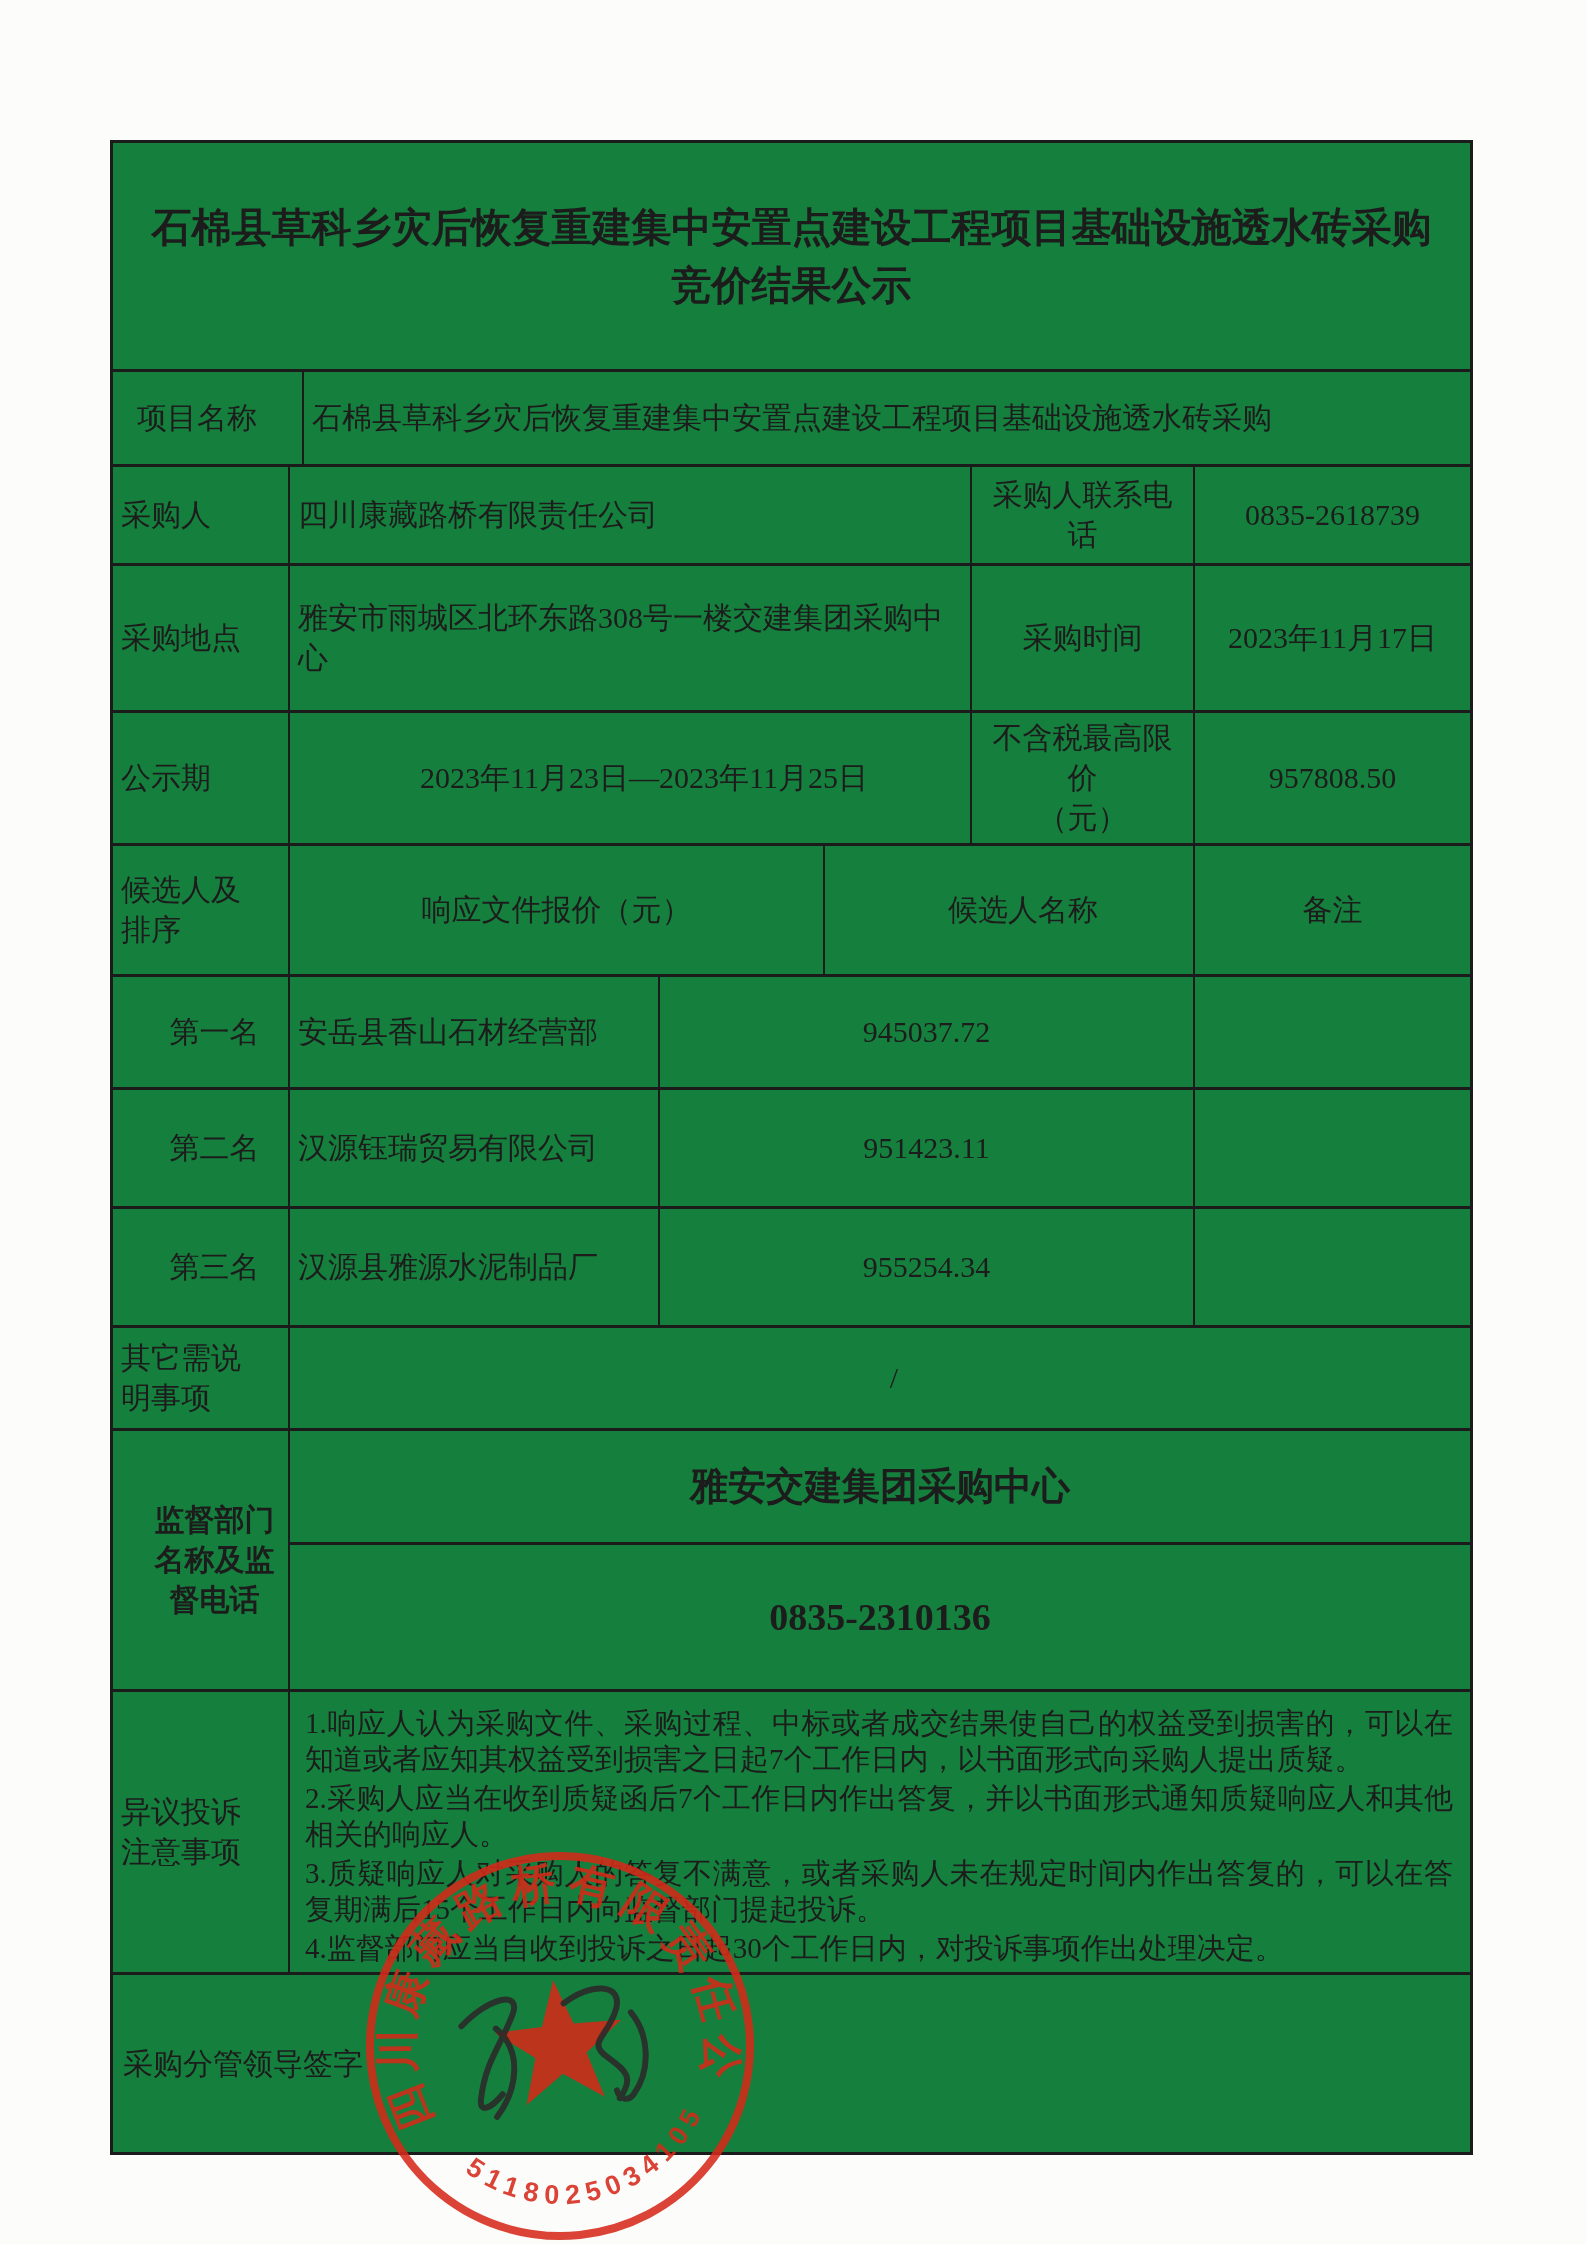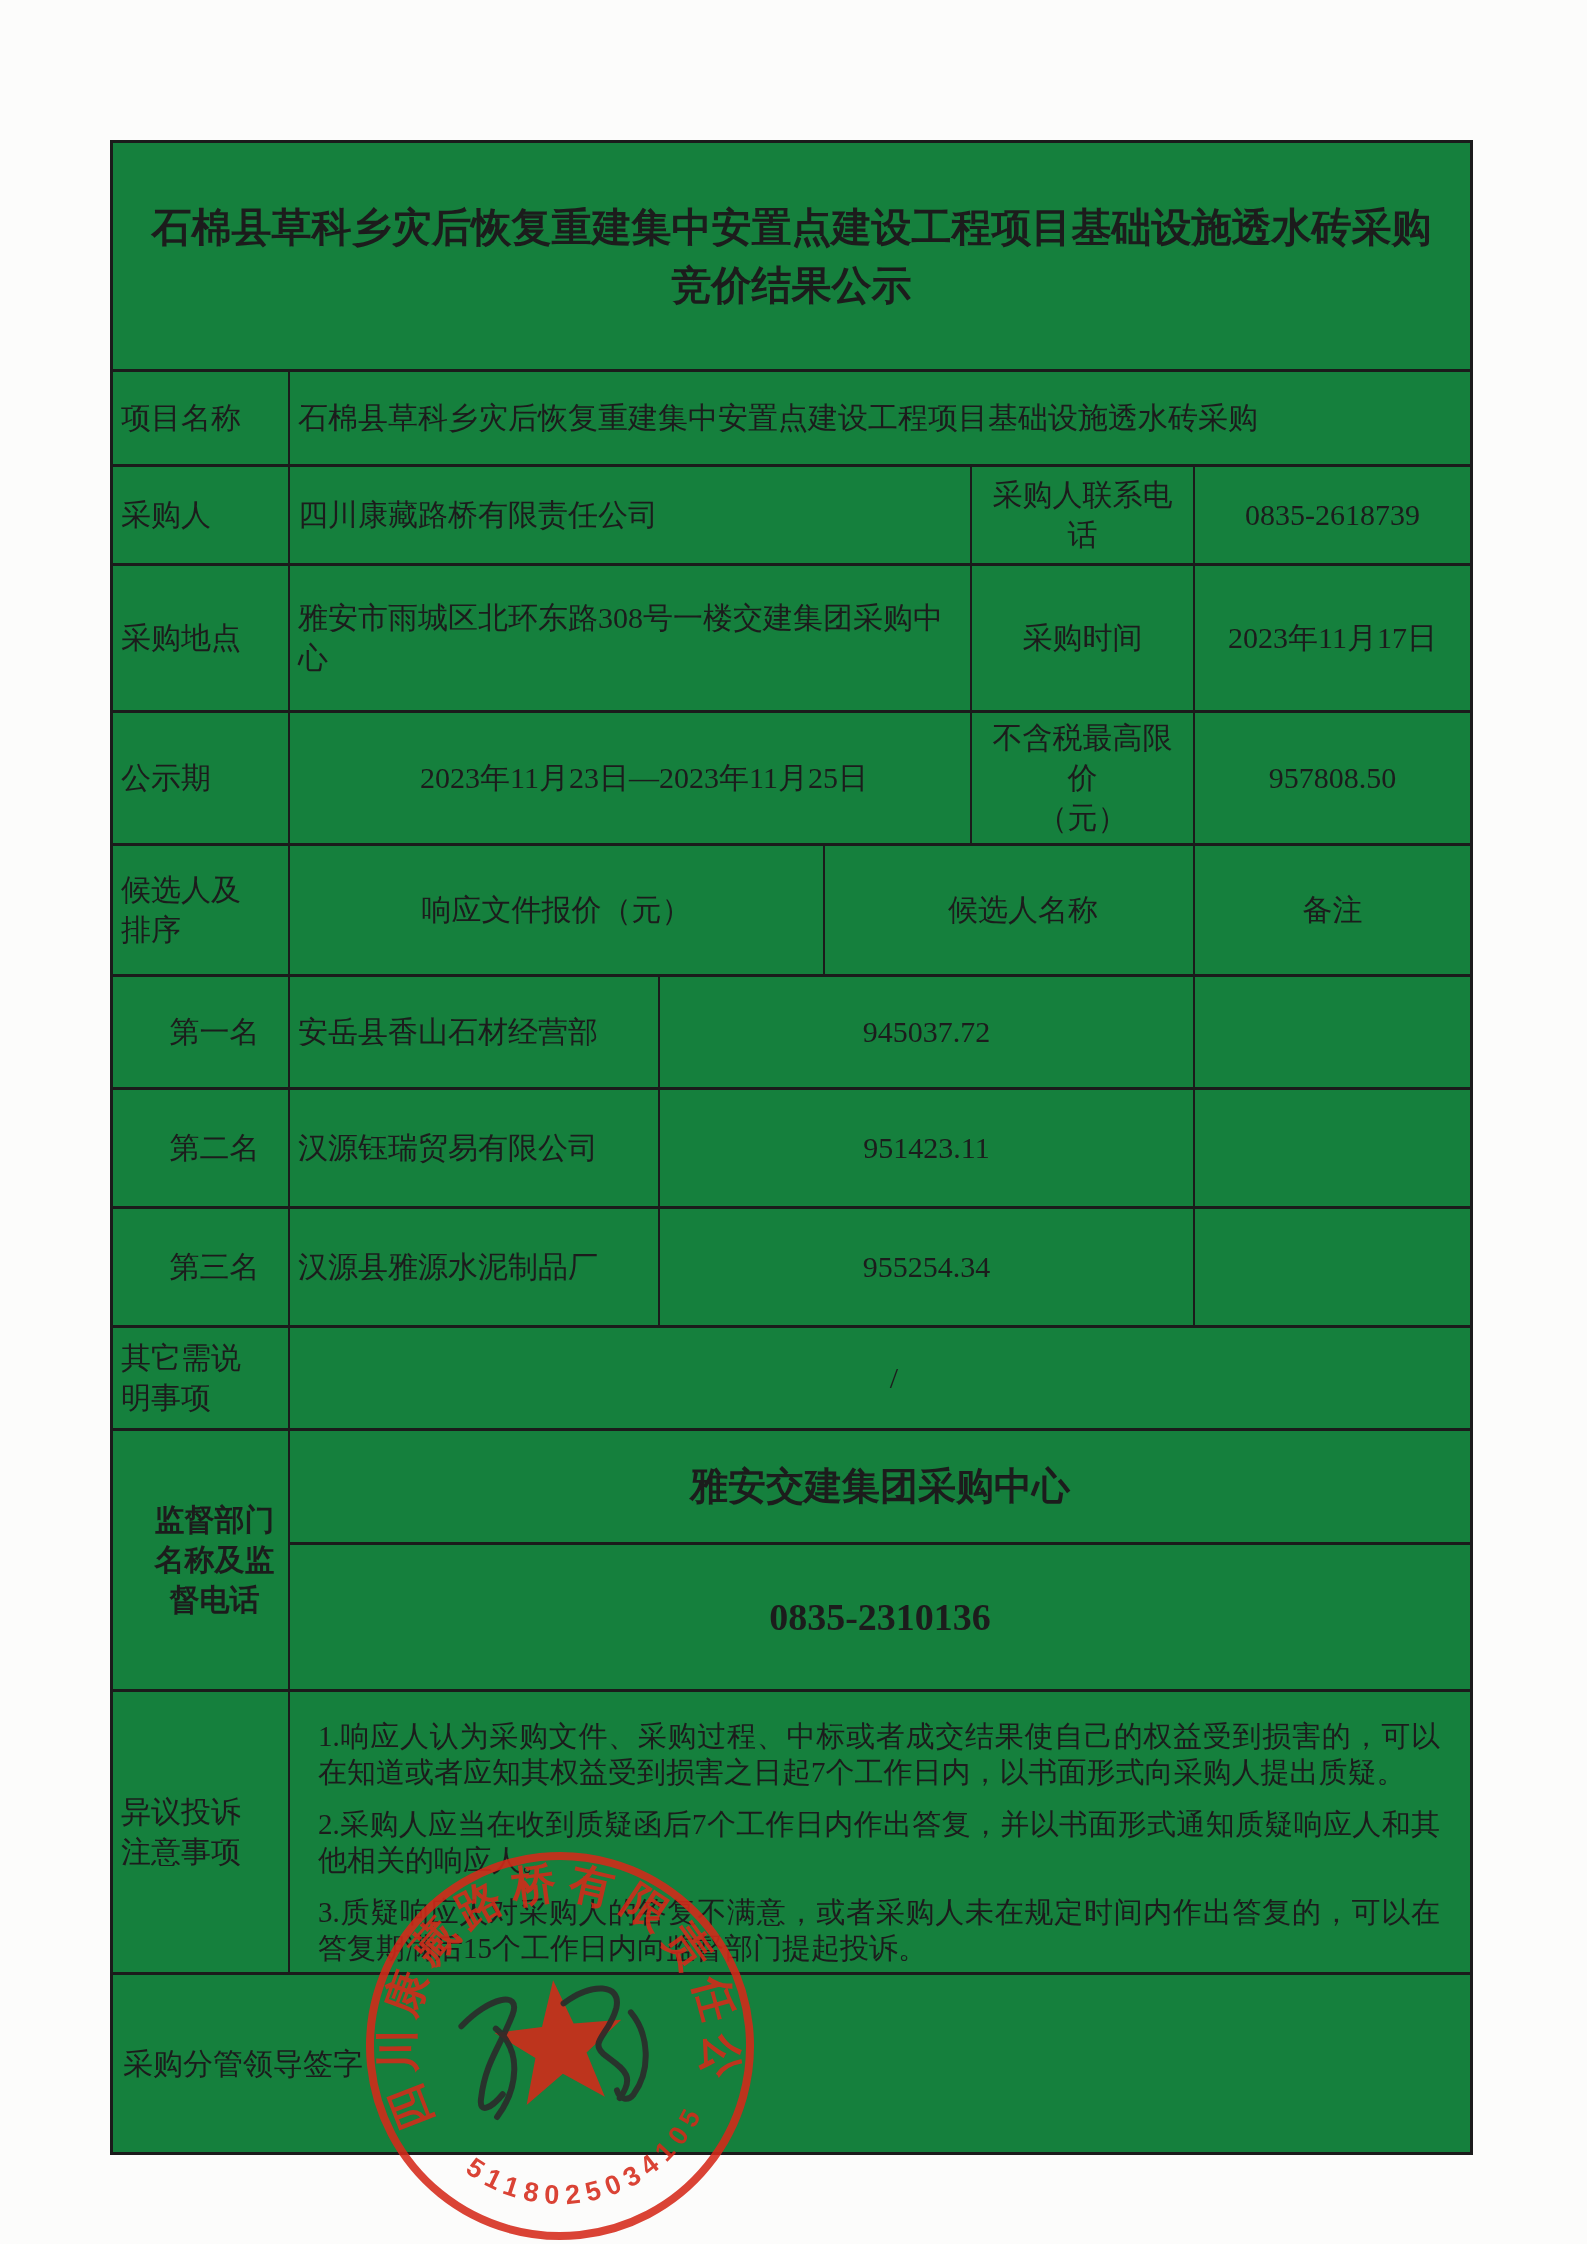--- a/index.html
+++ b/index.html
@@ -45,21 +45,21 @@
   .center{justify-content:center;text-align:center;padding-left:36px;}
   .pre{white-space:pre-line;}
   .title-row{
     height:226px;display:flex;align-items:center;justify-content:center;
   }
   .doc-title{
     font-family:"Liberation Sans","DejaVu Sans",sans-serif;
     font-weight:bold;font-size:40px;line-height:58px;
     text-align:center;white-space:pre-line;width:100%;
   }
-  .h-project{height:92px;}
+  .h-project{height:92px;padding-left:16px;}
   .h-purchaser{height:96px;}
   .h-location{height:144px;}
   .h-publicity{height:130px;}
   .h-chead{height:128px;}
   .h-c1{height:110px;}
   .h-c2{height:116px;}
   .h-c3{height:116px;}
   .h-other{height:100px;}
   .h-sup{height:258px;font-weight:bold;}
   .h-objection{height:280px;}
@@ -71,21 +71,21 @@
     display:flex;align-items:center;justify-content:center;
     font-size:38px;
   }
   .sup-cell + .sup-cell{border-top:3px solid var(--line);height:168px;}
   .objection-content{
     display:block;
     padding:10px 14px 8px 12px;
     font-size:29px;line-height:36px;
     align-items:flex-start;
   }
-  .objection-content p{margin:16px;text-align:justify;}
+  .objection-content p{margin:3px;text-align:justify;}
   .sign-row .cell{padding-left:10px;}
   .stamp-wrap{
     position:absolute;left:352px;top:1838px;width:416px;height:416px;
     transform:rotate(-6deg);
     pointer-events:none;
   }
   .stamp-wrap svg{display:block;}
 </style>
 </head>
 <body>

